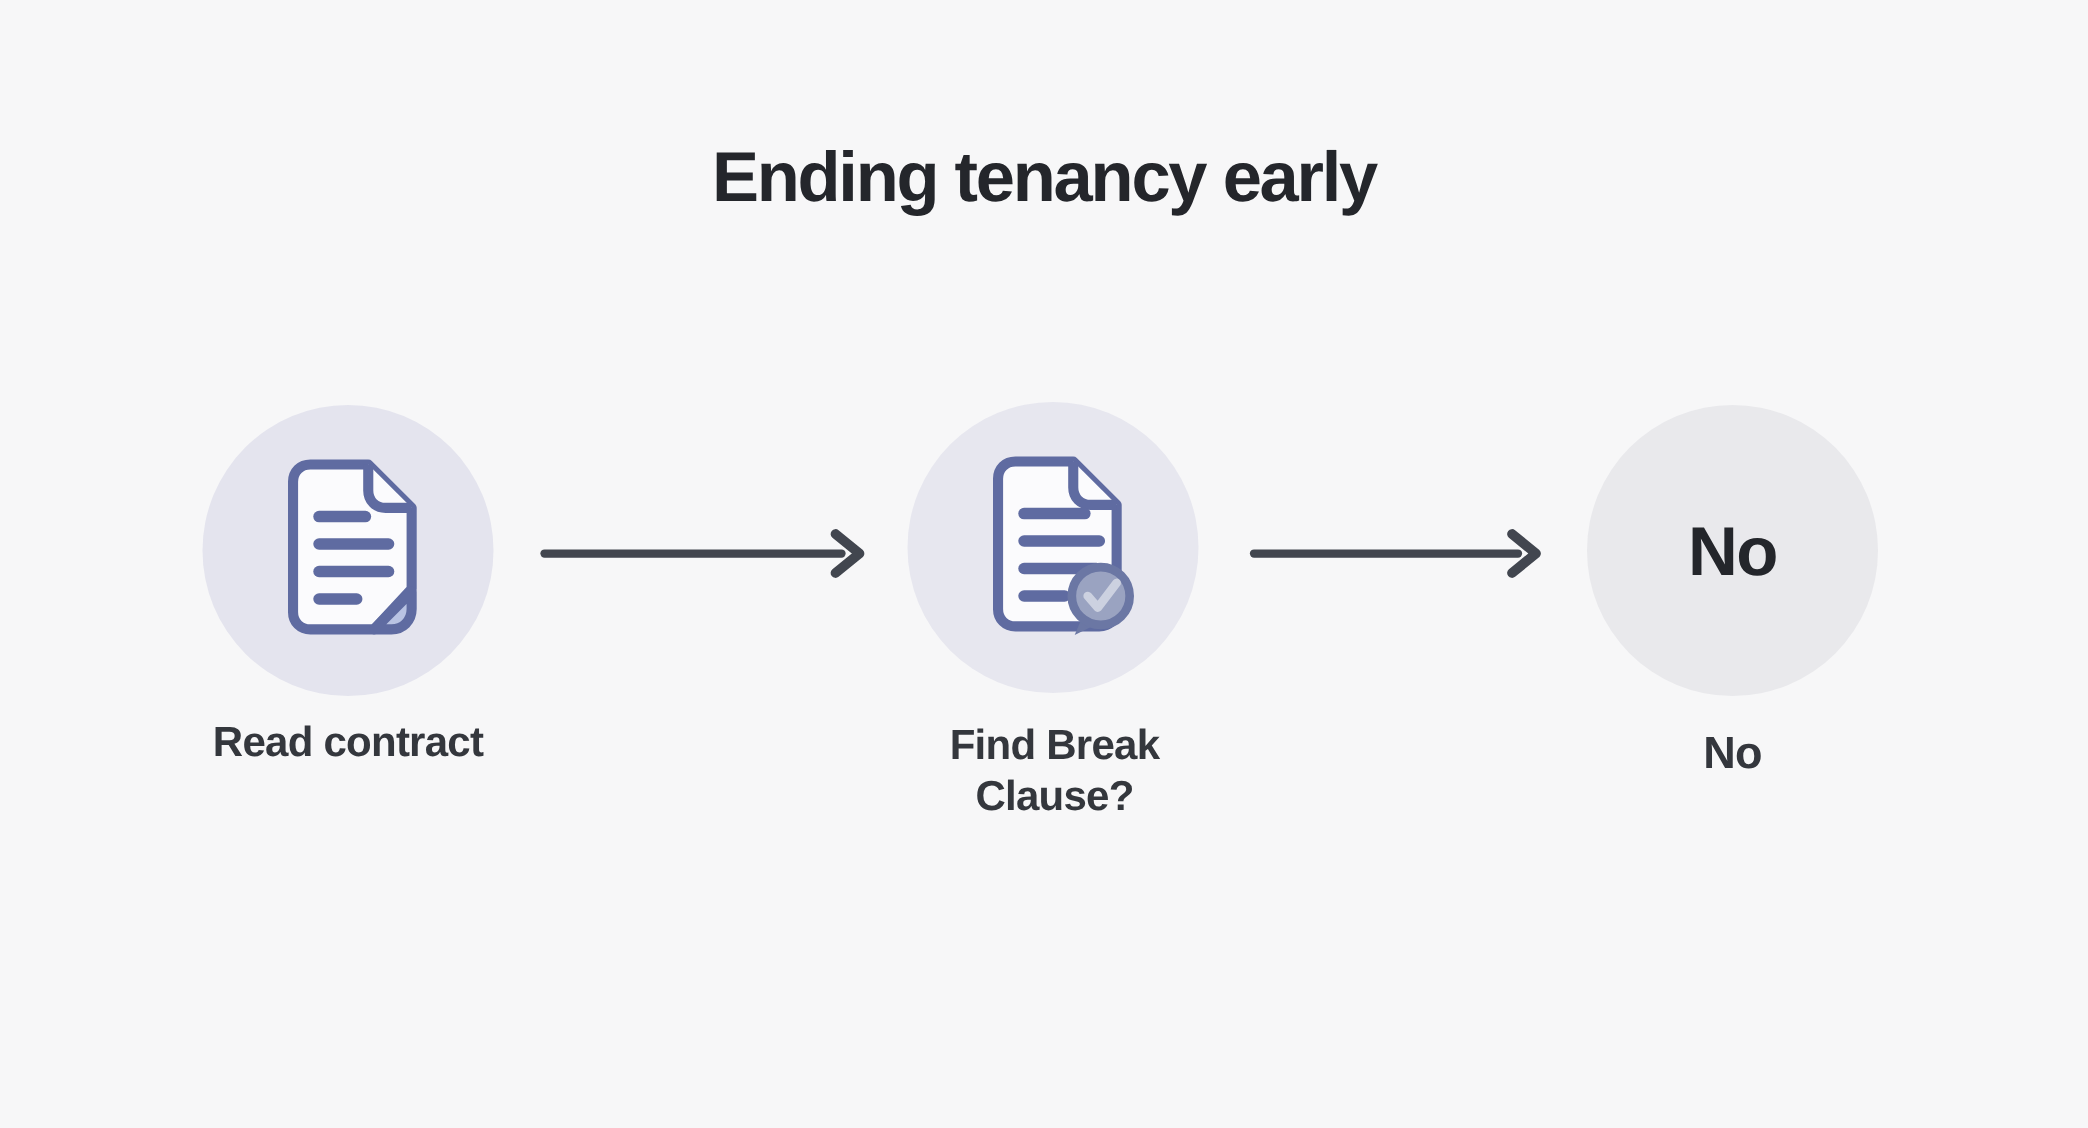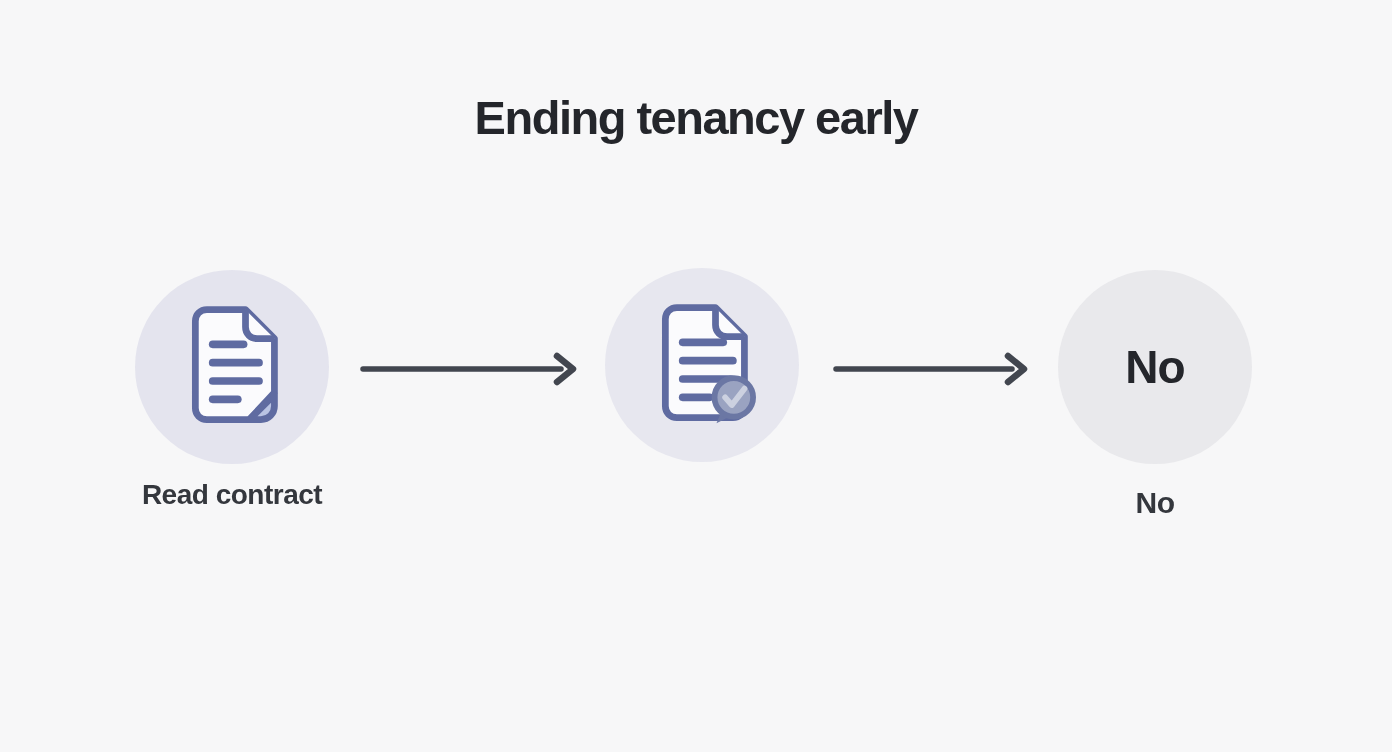--- a/index.html
+++ b/index.html
@@ -112,17 +112,20 @@
     <polyline points="180,12 196,25 180,38" stroke="#42464f" stroke-width="6.5" stroke-linecap="round" stroke-linejoin="round" fill="none"></polyline>
   </svg>
 
   <div class="node-circle circle-3">
     <span class="circle-no-text">No</span>
   </div>
 
   <div class="step-label label-1">
     <span class="label-inner">Read contract</span>
   </div>
+  <div class="step-label label-2">
+    <span class="label-inner">Find Break Clause?</span>
+  </div>
   <div class="step-label label-3">
     <span class="label-inner">No</span>
   </div>
 
 </div>
 
 </body></html>

